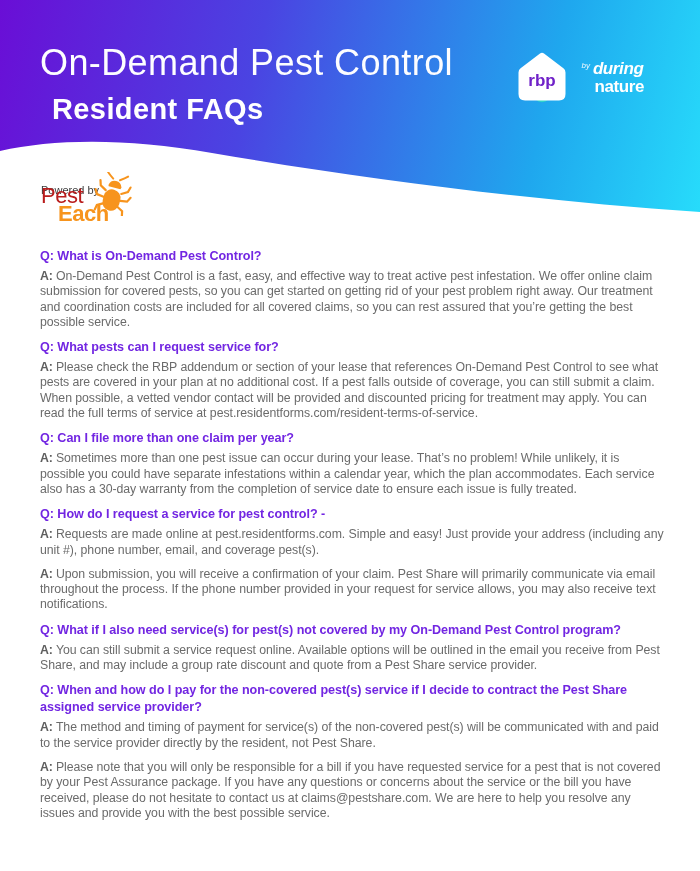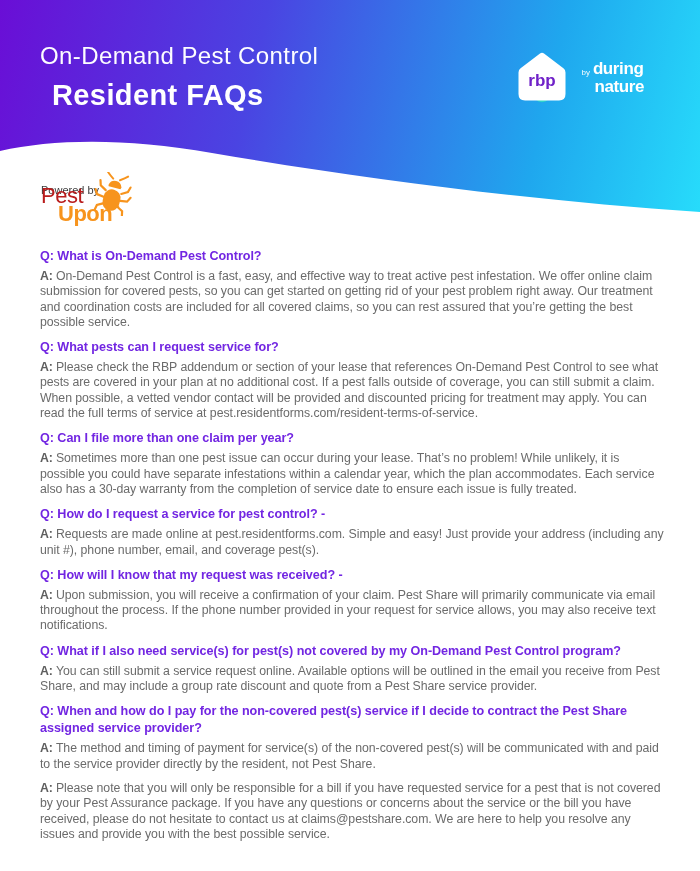--- a/index.html
+++ b/index.html
@@ -16,36 +16,36 @@
   
   .header {
     position: relative;
     width: 700px;
     height: 216px;
     background: linear-gradient(103deg, #6a0ed6 0%, #4a44e2 36%, #1fa7ee 76%, #27dcfb 100%);
   }
   .titles { position: absolute; left: 40px; top: 42px; color: #ffffff; }
   .title-main {
     margin: 0;
-    font-size: 24px;
+    font-size: 36px;
     font-weight: 400;
     letter-spacing: 0.4px;
     color: #fdfdff;
   }
   .title-sub {
     margin: 9px 0 0 12px;
     font-size: 29px;
     font-weight: 700;
     letter-spacing: 0.4px;
     color: #ffffff;
   }
   .brand { position: absolute; top: 48px; right: 56px; display: flex; align-items: center; }
   .rbp-house { width: 58px; height: 58px; }
   .sn { color: #ffffff; margin-left: 10px; line-height: 1; }
-  .sn-row1 { display: flex; align-items: flex-end; }
+  .sn-row1 { display: flex; align-items: flex-start; font-style: italic; }
   .sn-by { font-size: 8px; font-weight: 400; margin: 2px 3px 0 0; opacity: 0.95; }
   .sn-word { font-size: 17px; font-weight: 700; letter-spacing: -0.4px; }
   .sn-row2 { font-size: 17px; font-weight: 700; letter-spacing: -0.4px; margin: 1px 0 0 13px; }
   .wave { position: absolute; left: 0; bottom: 0; width: 700px; height: 216px; display: block; }
 
   
   .pestshare { position: absolute; left: 41px; top: 171px; width: 150px; height: 60px; }
   .ps-powered { position: absolute; left: 0; top: 13px; font-size: 11px; color: #3d3d3d; }
   .ps-line1 {
     position: absolute; left: 0; top: 14px;
@@ -108,21 +108,21 @@
     </div>
 
     <svg class="wave" viewBox="0 0 700 216" preserveAspectRatio="none">
       <path fill="#ffffff" d="M0,151 C55,139 125,138 212,153 C378,181 538,201 700,212 L700,216 L0,216 Z"></path>
     </svg>
   </header>
 
   <div class="pestshare">
     <div class="ps-powered">Powered by</div>
     <div class="ps-line1">Pest</div>
-    <div class="ps-line2"><span>Upon</span><span class="ps-tm">™</span></div>
+    <div class="ps-line2"><span>Each</span><span class="ps-tm">™</span></div>
     <svg class="bug" viewBox="0 0 40 44">
       <g transform="rotate(14 20 22)" stroke="#f7941d" fill="#f7941d" stroke-linecap="round">
 
         <path d="M16.5,7 Q12,4 9.5,1.5" fill="none" stroke-width="2"></path>
         <path d="M23.5,7 Q28,4 30.5,1.5" fill="none" stroke-width="2"></path>
 
         <path d="M13.5,13.5 A6.8,6.8 0 0 1 26.5,13.5 Q26.6,15 26,15.6 L14,15.6 Q13.4,15 13.5,13.5 Z" stroke="none"></path>
 
         <path d="M12,20 L6,16.5 L4.5,11.5" fill="none" stroke-width="2.2"></path>
         <path d="M11.5,27 L4.5,26 L2,21.5" fill="none" stroke-width="2.2"></path>
@@ -152,21 +152,20 @@
       <h3 class="q">Q: Can I file more than one claim per year?</h3>
       <p class="a"><strong class="a-prefix">A:</strong><span>Sometimes more than one pest issue can occur during your lease. That’s no problem! While unlikely, it is possible you could have separate infestations within a calendar year, which the plan accommodates. Each service also has a 30-day warranty from the completion of service date to ensure each issue is fully treated.</span></p>
     </section>
 
     <section class="qa">
       <h3 class="q">Q: How do I request a service for pest control? -</h3>
       <p class="a"><strong class="a-prefix">A:</strong><span>Requests are made online at pest.residentforms.com. Simple and easy! Just provide your address (including any unit #), phone number, email, and coverage pest(s).</span></p>
     </section>
 
     <section class="qa">
-      <h3 class="q">Q: How will I know that my request was received? -</h3>
       <p class="a"><strong class="a-prefix">A:</strong><span>Upon submission, you will receive a confirmation of your claim. Pest Share will primarily communicate via email throughout the process. If the phone number provided in your request for service allows, you may also receive text notifications.</span></p>
     </section>
 
     <section class="qa">
       <h3 class="q">Q: What if I also need service(s) for pest(s) not covered by my On-Demand Pest Control program?</h3>
       <p class="a"><strong class="a-prefix">A:</strong><span>You can still submit a service request online. Available options will be outlined in the email you receive from Pest Share, and may include a group rate discount and quote from a Pest Share service provider.</span></p>
     </section>
 
     <section class="qa">
       <h3 class="q">Q: When and how do I pay for the non-covered pest(s) service if I decide to contract the Pest Share assigned service provider?</h3>

